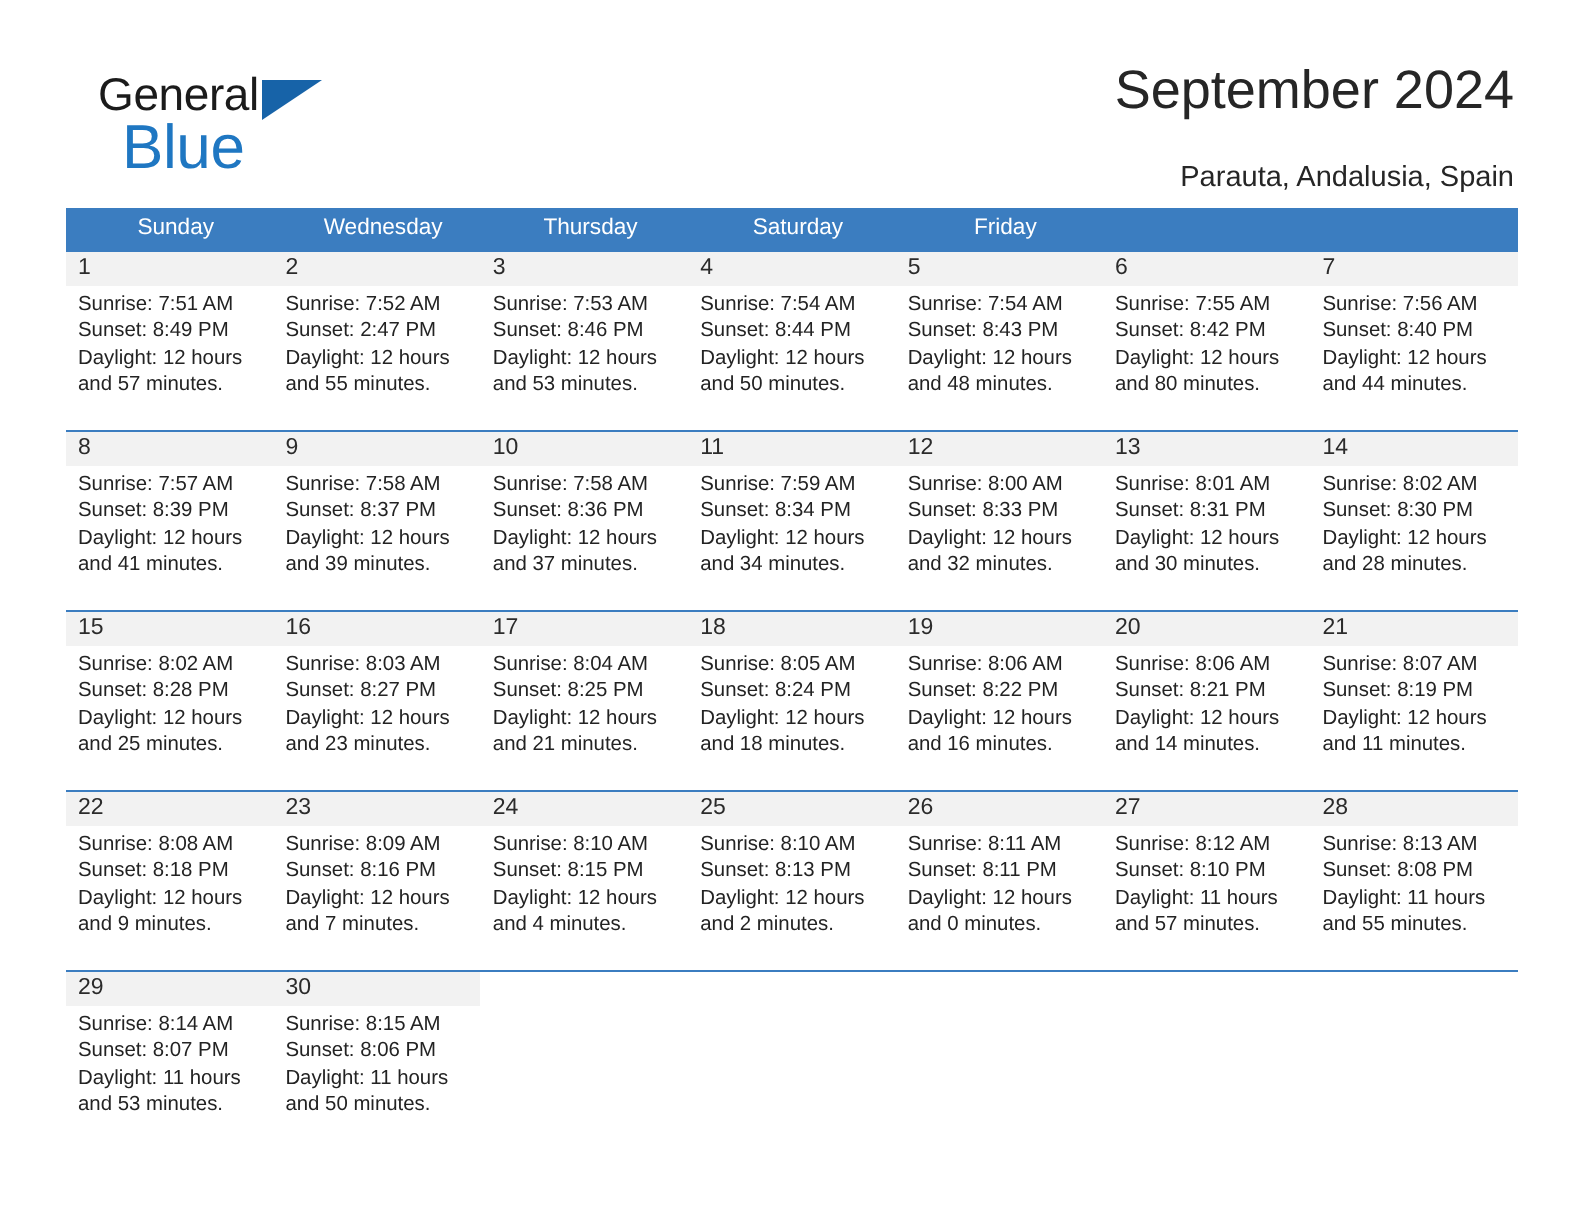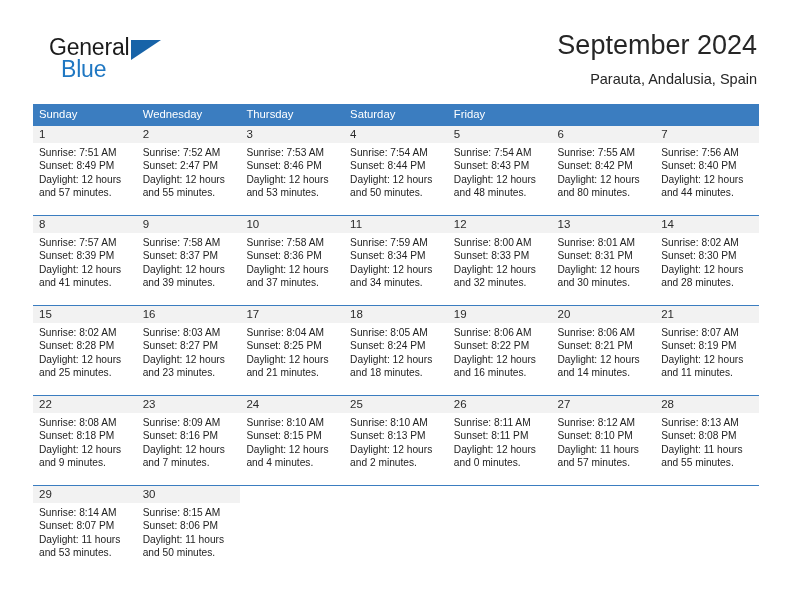--- a/index.html
+++ b/index.html
@@ -41,21 +41,21 @@
     top: 0;
     font-size: 23px;
     letter-spacing: -0.2px;
     color: #1b1b1b;
     font-family: "Liberation Sans", sans-serif;
   }
   .logo-blue {
     position: absolute;
     left: 27px;
     top: 22px;
-    font-size: 23px;
+    font-size: 31px;
     letter-spacing: -0.2px;
     color: #1f77c2;
     font-family: "Liberation Sans", sans-serif;
   }
   .logo-tri {
     position: absolute;
     left: 97px;
     top: 6px;
     width: 0;
     height: 0;
@@ -73,21 +73,21 @@
     font-size: 27px;
     color: #262626;
     line-height: 34px;
     white-space: nowrap;
     font-weight: normal;
   }
   .cal-sub {
     font-size: 14.5px;
     color: #262626;
     line-height: 22px;
-    margin-top: 6px;
+    margin-top: 16px;
     white-space: nowrap;
   }
 
   
   .cal {
     position: absolute;
     left: 33px;
     top: 104px;
     width: 726px;
   }
@@ -100,20 +100,21 @@
   .dow {
     flex: 0 0 103.71px;
     width: 103.71px;
     box-sizing: border-box;
     color: #ffffff;
     font-size: 11.3px;
     line-height: 21px;
     padding-left: 6px;
     white-space: nowrap;
     overflow: hidden;
+    text-align: center;
   }
 
   .week {
     display: flex;
     width: 726px;
     height: 90px;
     border-top: 1.4px solid #3b7dc0;
     box-sizing: border-box;
     margin-top: 0;
   }

